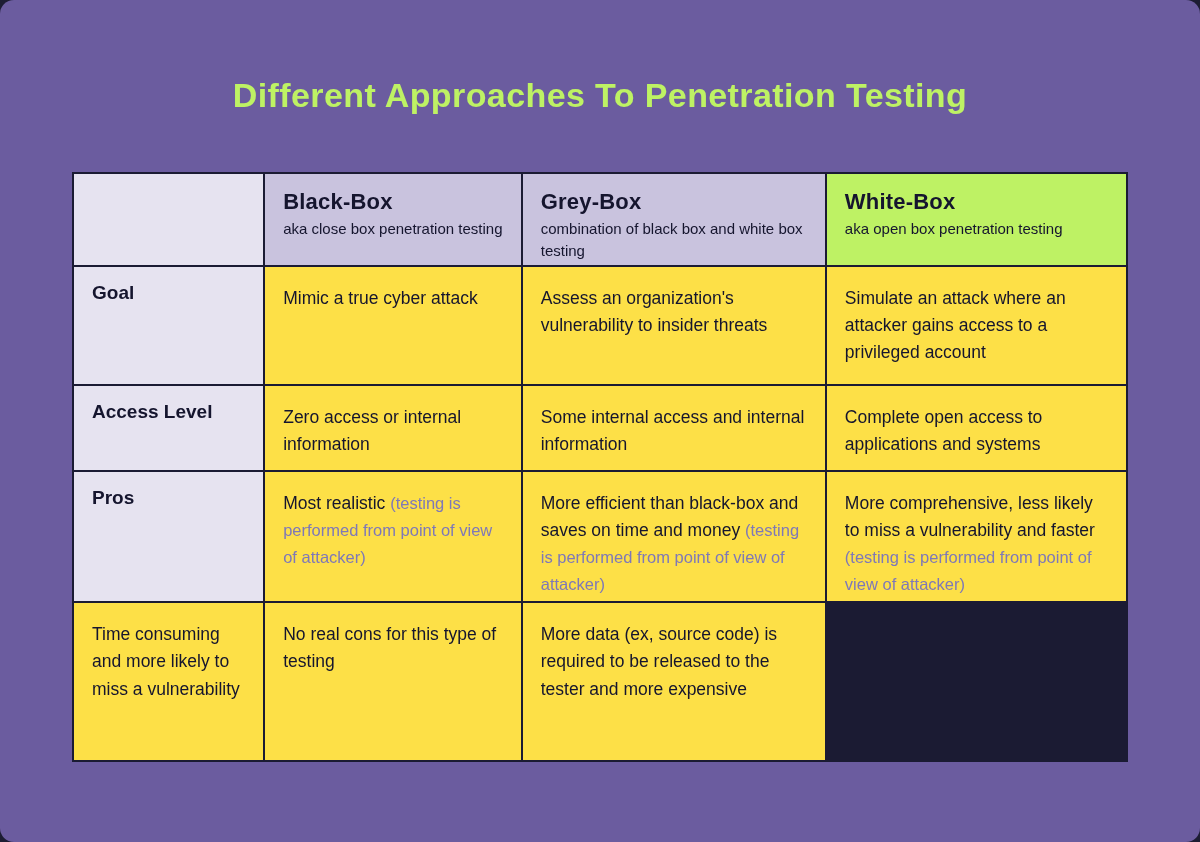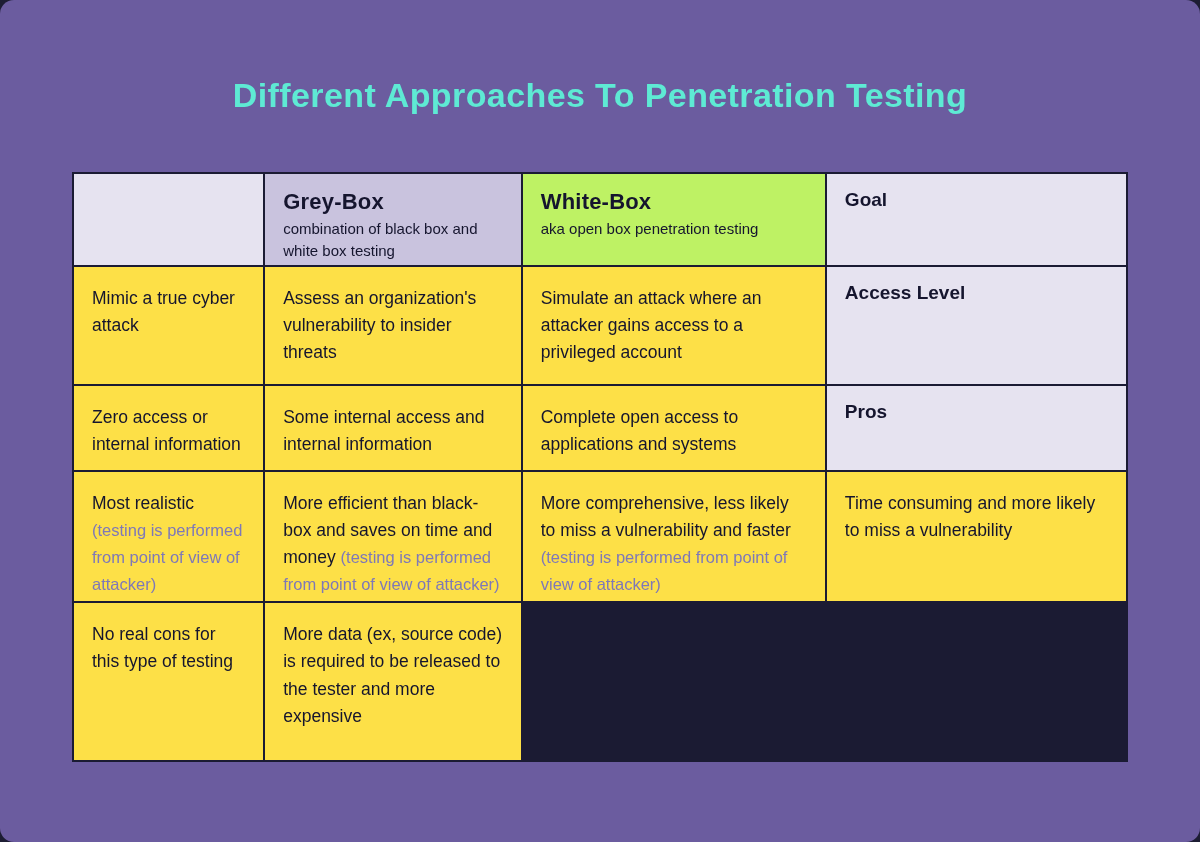--- a/index.html
+++ b/index.html
@@ -16,21 +16,21 @@
     overflow: hidden;
     font-family: "Liberation Sans", "DejaVu Sans", sans-serif;
     color: #15152E;
   }
   .title {
     position: absolute;
     top: 76px;
     left: 0;
     width: 100%;
     text-align: center;
-    color: #5eead4;
+    color: #bef264;
     font-size: 34px;
     font-weight: 700;
     letter-spacing: 0.4px;
   }
   .table {
     position: absolute;
     left: 72px;
     top: 172px;
     width: 1056px;
     height: 590px;
@@ -79,20 +79,24 @@
 <body>
 
 <div class="page">
 
   <div class="title">Different Approaches To Penetration Testing</div>
 
   <div class="table">
 
     <div class="cell bg-lav"></div>
 
+    <div class="cell bg-lav-med">
+      <div class="col-title">Black-Box</div>
+      <div class="col-sub">aka close box penetration testing</div>
+    </div>
 
     <div class="cell bg-lav-med">
       <div class="col-title">Grey-Box</div>
       <div class="col-sub">combination of black box and white box testing</div>
     </div>
 
     <div class="cell bg-lav-lite">
       <div class="col-title">White-Box</div>
       <div class="col-sub">aka open box penetration testing</div>
     </div>

